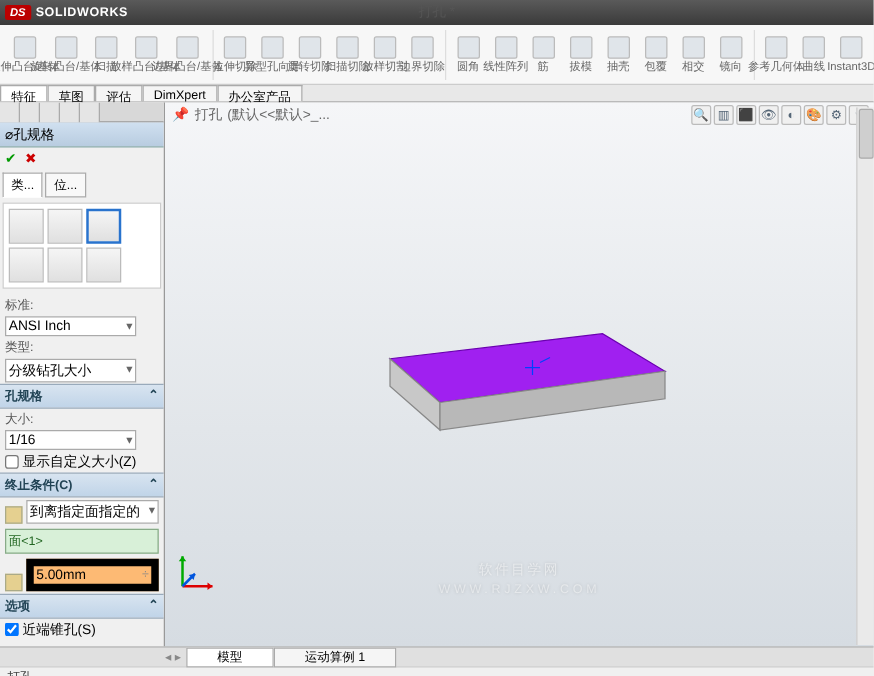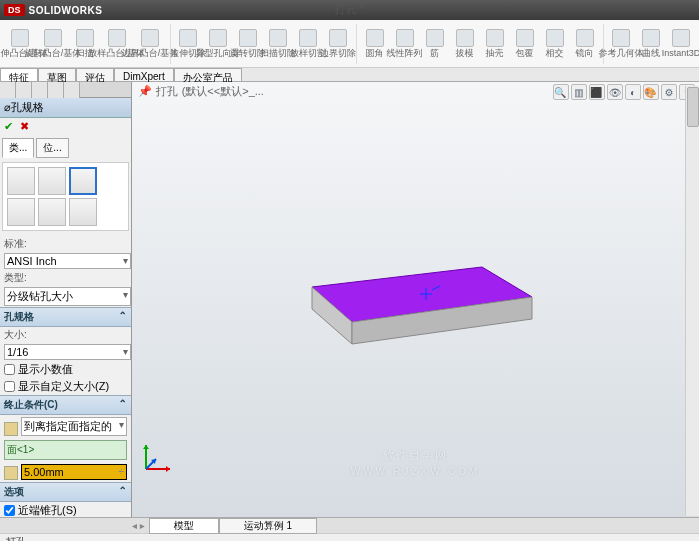--- a/index.html
+++ b/index.html
@@ -1,19 +1,19 @@
 <!DOCTYPE html>
 <html><head>
 <meta charset="utf-8">
 <style>
 * { margin: 0; padding: 0; box-sizing: border-box; font-family: "Microsoft YaHei", Arial, sans-serif; font-size: 11px; }
 body { width: 699px; height: 541px; background: #f0f0f0; overflow: hidden; position: relative; }
 
 .titlebar { height: 20px; background: linear-gradient(#5a5a5a,#3a3a3a); display: flex; align-items: center; padding: 0 4px; color: #fff; }
-.logo { background: #b00; color: #fff; font-weight: bold; padding: 1px 4px; border-radius: 2px; font-size: 9px; margin-right: 4px; }
+.logo { background: #b00; color: #fff; font-weight: bold; padding: 1px 4px; border-radius: 2px; font-size: 9px; margin-right: 4px; font-style: italic; }
 .sw { font-weight: bold; font-size: 10px; letter-spacing: 0.5px; }
 .doc-title { position: absolute; left: 50%; transform: translateX(-50%); color: #555; font-size: 11px; top: 2px; }
 
 .ribbon { height: 48px; background: #f7f7f7; border-bottom: 1px solid #ccc; display: flex; align-items: center; padding: 2px 4px; gap: 2px; }
 .rbtn { display: flex; flex-direction: column; align-items: center; padding: 2px 3px; min-width: 28px; cursor: pointer; }
 .ricn { width: 18px; height: 18px; background: #e0e5ea; border: 1px solid #bbb; border-radius: 2px; margin-bottom: 1px; }
 .rlbl { font-size: 9px; color: #666; text-align: center; line-height: 10px; white-space: nowrap; }
 .rsep { width: 1px; height: 40px; background: #ddd; margin: 0 2px; }
 
 .tabbar { height: 14px; background: #e8e8e8; border-bottom: 1px solid #aaa; display: flex; }
@@ -30,29 +30,29 @@
 .chk.ok { color: #090; }
 .chk.no { color: #c00; }
 .subtabs { display: flex; padding: 2px; gap: 2px; }
 .subtab { border: 1px solid #aaa; padding: 2px 6px; background: #f8f8f8; font-size: 10px; cursor: pointer; }
 .subtab.active { background: #fff; border-bottom: 1px solid #fff; }
 .thumbgrid { display: flex; flex-wrap: wrap; gap: 3px; padding: 4px; background: #fff; border: 1px solid #ccc; margin: 2px; }
 .thumb { width: 28px; height: 28px; border: 1px solid #bbb; background: linear-gradient(#f5f5f5,#e0e0e0); cursor: pointer; }
 .thumb.sel { border: 2px solid #2973cd; }
 .sect { margin-top: 3px; }
 .sectlbl { font-size: 10px; color: #555; padding: 1px 4px; }
-.dd { width: 127px; margin: 1px 4px; font-size: 10px; border: 1px solid #aaa; background: #fff; padding: 1px 2px; cursor: pointer; display: flex; justify-content: space-between; }
+.dd { width: 105px; margin: 1px 4px; font-size: 10px; border: 1px solid #aaa; background: #fff; padding: 1px 2px; cursor: pointer; display: flex; justify-content: space-between; }
 .dd::after { content: "▾"; color: #666; }
 .secthdr { background: linear-gradient(#d8e4f0,#c0d4e8); padding: 2px 4px; font-size: 10px; font-weight: bold; color: #245; border-top: 1px solid #9ab; border-bottom: 1px solid #9ab; display: flex; justify-content: space-between; }
 .secthdr::after { content: "⌃"; }
 .chkrow { display: flex; align-items: center; padding: 1px 4px; gap: 3px; font-size: 10px; }
 .chkrow input { width: 11px; height: 11px; }
 .valrow { display: flex; align-items: flex-end; padding: 2px 4px; gap: 3px; }
 .valicn { width: 14px; height: 14px; background: #e5d090; border: 1px solid #aa8; }
-.valinput { flex: 1; border: 1px solid #000000; padding: 1px 2px; font-size: 10px; background: #eab308; display: flex; justify-content: space-between; }
+.valinput { flex: 1; border: 6px solid #000000; padding: 1px 2px; font-size: 10px; background: #fdba74; display: flex; justify-content: space-between; }
 .valinput::after { content: "÷"; color: #888; }
 .facebox { margin: 2px 4px; border: 1px solid #8a8; background: #d8f0d8; padding: 2px; font-size: 10px; color: #262; }
 
 .viewport { flex: 1; position: relative; background: linear-gradient(#f5f6f8 0%, #e2e6ea 60%, #d6dce2 100%); }
 .breadcrumb { position: absolute; top: 2px; left: 6px; font-size: 10px; color: #666; display: flex; align-items: center; gap: 4px; }
 .pin { color: #c80; }
 .vtoolbar { position: absolute; top: 2px; right: 4px; display: flex; gap: 2px; }
 .vbtn { width: 16px; height: 16px; border: 1px solid #bbb; background: #f0f0f0; border-radius: 2px; cursor: pointer; font-size: 10px; display: flex; align-items: center; justify-content: center; color: #567; }
 
 .model { position: absolute; left: 170px; top: 150px; width: 240px; height: 140px; }
@@ -217,24 +217,20 @@
       <div class="sectlbl">类型:</div>
       <div class="dd">
           <span>分级钻孔大小</span>
         </div>
     </div>
     <div class="secthdr">孔规格</div>
     <div class="sectlbl">大小:</div>
     <div class="dd">
         <span>1/16</span>
       </div>
-    <label class="chkrow">
-        <input type="checkbox" style="">
-        <span>显示小数值</span>
-      </label>
     <label class="chkrow">
         <input type="checkbox" style="">
         <span>显示自定义大小(Z)</span>
       </label>
     <div class="secthdr">终止条件(C)</div>
     <div class="valrow">
       <div class="valicn"></div>
       <div class="dd" style="margin:0;flex:1">
           <span>到离指定面指定的</span>
         </div>

